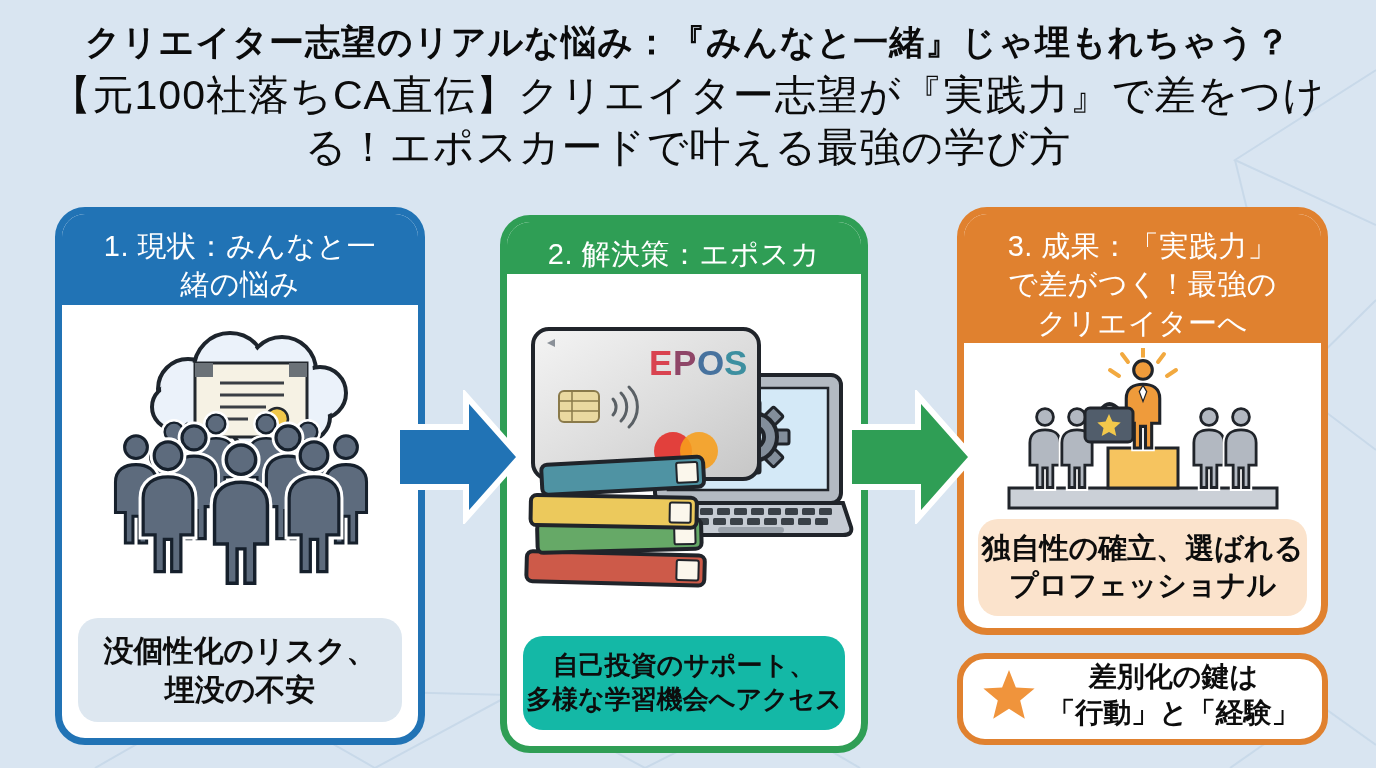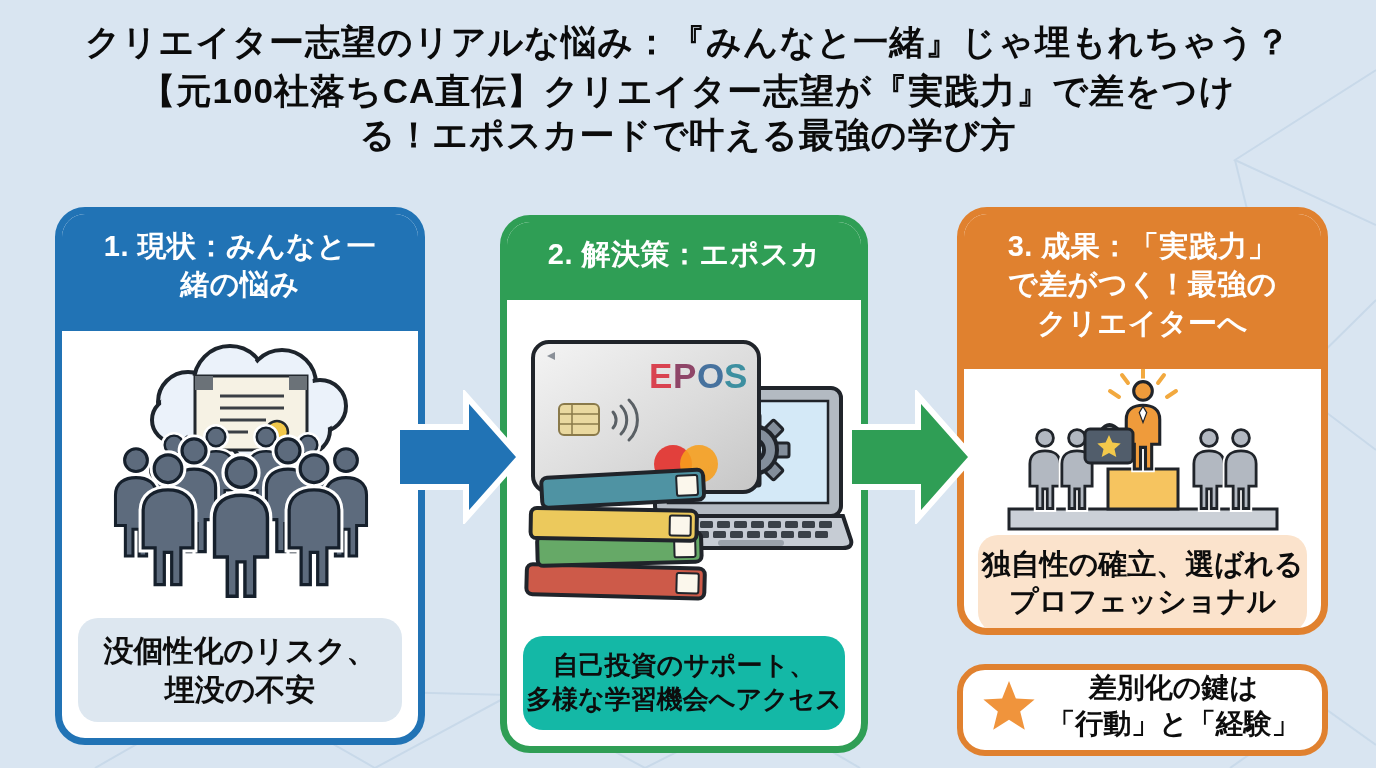--- a/index.html
+++ b/index.html
@@ -7,29 +7,29 @@
     width:1376px;height:768px;overflow:hidden;
     background:#d9e5f1;
     font-family:"Liberation Sans","DejaVu Sans",sans-serif;
   }
   .stage{position:relative;width:1376px;height:705px;}
   .bgmesh{position:absolute;left:0;top:0;width:1376px;height:768px;pointer-events:none;}
 
   
   .title{position:absolute;top:16px;left:0;width:1376px;margin:0;text-align:center;color:#0b0b0b;}
   .title .t1{display:block;font-size:35px;font-weight:900;letter-spacing:1px;line-height:1.5;}
-  .title .t2{display:block;font-size:35px;font-weight:700;letter-spacing:1px;line-height:1.28;}
+  .title .t2{display:block;font-size:41px;font-weight:400;letter-spacing:1px;line-height:1.28;}
 
   
   .card{position:absolute;box-sizing:border-box;background:#ffffff;border-radius:30px;
         display:flex;flex-direction:column;overflow:hidden;}
   .card--1{left:55px;top:207px;width:370px;height:538px;border:7px solid #2173b5;}
   .card--2{left:500px;top:207px;width:368px;height:538px;border:7px solid #2f9e55;margin-top:8px;}
   .card--3{left:957px;top:207px;width:371px;height:428px;border:7px solid #e0812f;}
-  .card-head{color:#ffffff;font-weight:700;text-align:center;padding:13px 4px 27px;
+  .card-head{color:#ffffff;font-weight:400;text-align:center;padding:13px 4px 1px;
              font-size:29px;line-height:1.32;letter-spacing:0.5px;}
   .card-head span{display:block;}
   .card--1 .card-head{background:#2173b5;}
   .card--2 .card-head{background:#2f9e55;}
   .card--3 .card-head{background:#e0812f;}
   .card-body{flex:1;display:flex;align-items:center;justify-content:center;}
   .caption{border-radius:20px;text-align:center;font-weight:800;color:#0d0d0d;
            margin:0 16px 16px;padding:13px 2px;font-size:30px;line-height:1.3;}
   .caption span{display:block;}
   .caption--1{background:#dde7f0;}
@@ -37,21 +37,21 @@
   .caption--3{background:#fbe3cc;margin:0 14px 12px;font-size:29px;padding:11px 2px;}
 
   
   .arrow{position:absolute;width:130px;height:134px;}
   .arrow--1{left:394px;top:390px;}
   .arrow--2{left:846px;top:390px;}
 
   
   .keybox{position:absolute;left:957px;top:653px;width:371px;height:92px;box-sizing:border-box;
           background:#ffffff;border:6px solid #e0812f;border-radius:28px;
-          display:flex;align-items:center;padding:0 12px 8px 18px;margin-top:11px;}
+          display:flex;align-items:center;padding:0 12px 8px 18px;}
   .keybox-star{flex:0 0 auto;width:56px;height:56px;}
   .keybox-text{flex:1;text-align:center;font-weight:800;font-size:28px;line-height:1.28;color:#0d0d0d;}
   .keybox-text span{display:block;}
 </style>
 </head>
 <body>
 
 <div class="stage">
 
   <svg class="bgmesh" viewBox="0 0 1376 768">

